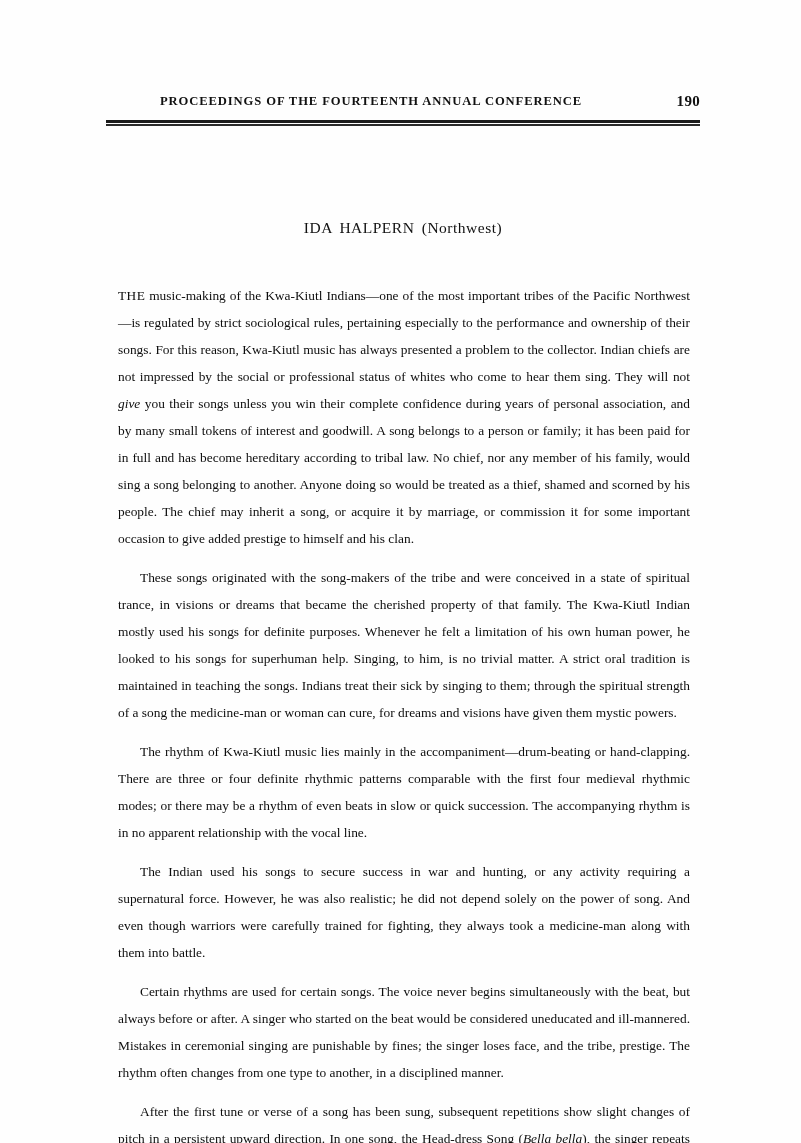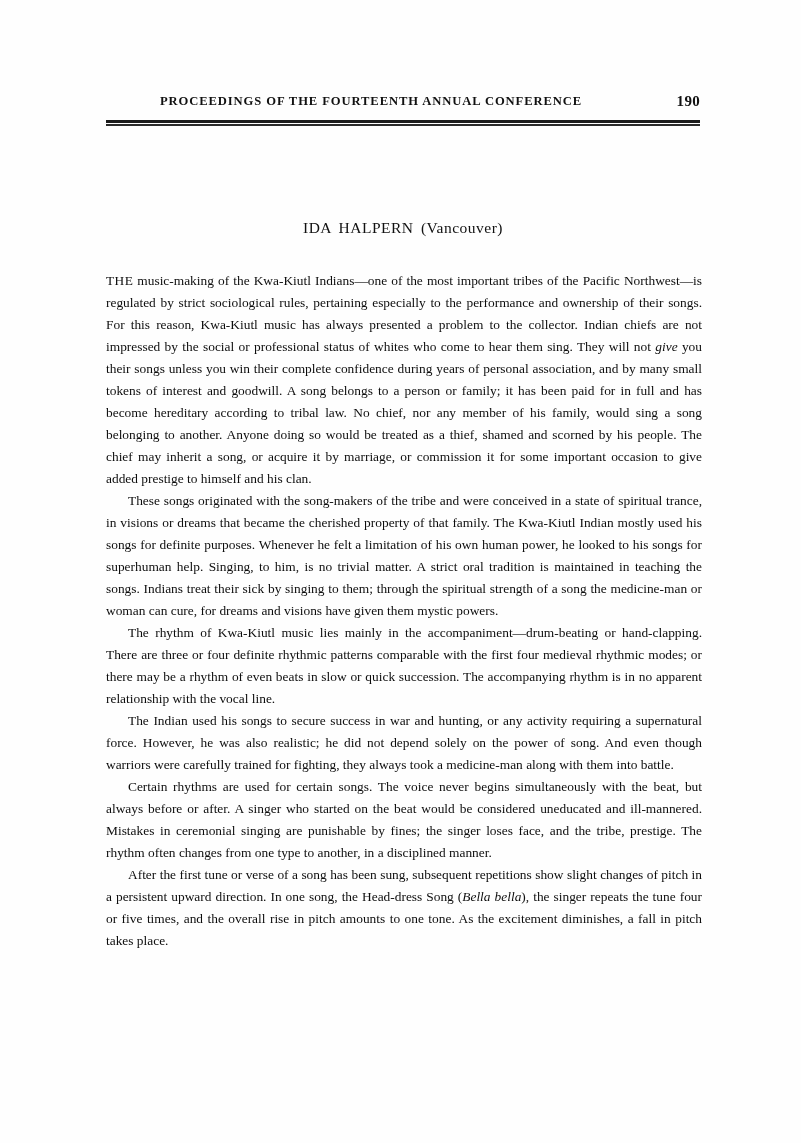--- a/index.html
+++ b/index.html
@@ -98,23 +98,23 @@
   }
 
   
   .body-col {
     position: absolute;
     left: 106px;
     top: 270px;
     width: 596px;
   }
   .para {
-    margin: 0;
+    margin: 12px;
     font-size: 13.4px;
-    line-height: 22px;
+    line-height: 27px;
     text-align: justify;
     text-justify: inter-word;
     text-indent: 22px;
     hyphens: manual;
     color: #0d0d0d;
   }
   .para.first {
     text-indent: 0;
   }
   .para.first .smallcaps {
@@ -139,21 +139,21 @@
     <div class="running-head-folio">190</div>
   </div>
 
   <div class="head-rule">
     <div class="thick"></div>
     <div class="gap"></div>
     <div class="thin"></div>
   </div>
 
 
-  <div class="byline">IDA HALPERN  (Vancouver)</div>
+  <div class="byline">IDA HALPERN  (Northwest)</div>
 
   <div class="body-col">
 
     <p class="para first"><span class="smallcaps">THE</span><span> music-making of the Kwa-Kiutl Indians—one of the most important tribes of the Pacific Northwest—is regulated by strict sociological rules, pertaining especially to the performance and ownership of their songs.   For this reason, Kwa-Kiutl music has always presented a problem to the collector.   Indian chiefs are not impressed by the social or professional status of whites who come to hear them sing.   They will not </span><i>give</i><span> you their songs unless you win their complete confidence during years of personal association, and by many small tokens of interest and goodwill.   A song belongs to a person or family; it has been paid for in full and has become hereditary according to tribal law.   No chief, nor any member of his family, would sing a song belonging to another.   Anyone doing so would be treated as a thief, shamed and scorned by his people.   The chief may inherit a song, or acquire it by marriage, or commission it for some important occasion to give added prestige to himself and his clan.</span></p>
 
     <p class="para">These songs originated with the song-makers of the tribe and were conceived in a state of spiritual trance, in visions or dreams that became the cherished property of that family.   The Kwa-Kiutl Indian mostly used his songs for definite purposes. Whenever he felt a limitation of his own human power, he looked to his songs for superhuman help.   Singing, to him, is no trivial matter.   A strict oral tradition is maintained in teaching the songs.   Indians treat their sick by singing to them; through the spiritual strength of a song the medicine-man or woman can cure, for dreams and visions have given them mystic powers.</p>
 
     <p class="para">The rhythm of Kwa-Kiutl music lies mainly in the accompaniment—drum-beating or hand-clapping.   There are three or four definite rhythmic patterns comparable with the first four medieval rhythmic modes; or there may be a rhythm of even beats in slow or quick succession.   The accompanying rhythm is in no apparent relationship with the vocal line.</p>
 
     <p class="para">The Indian used his songs to secure success in war and hunting, or any activity requiring a supernatural force.   However, he was also realistic; he did not depend solely on the power of song.   And even though warriors were carefully trained for fighting, they always took a medicine-man along with them into battle.</p>

